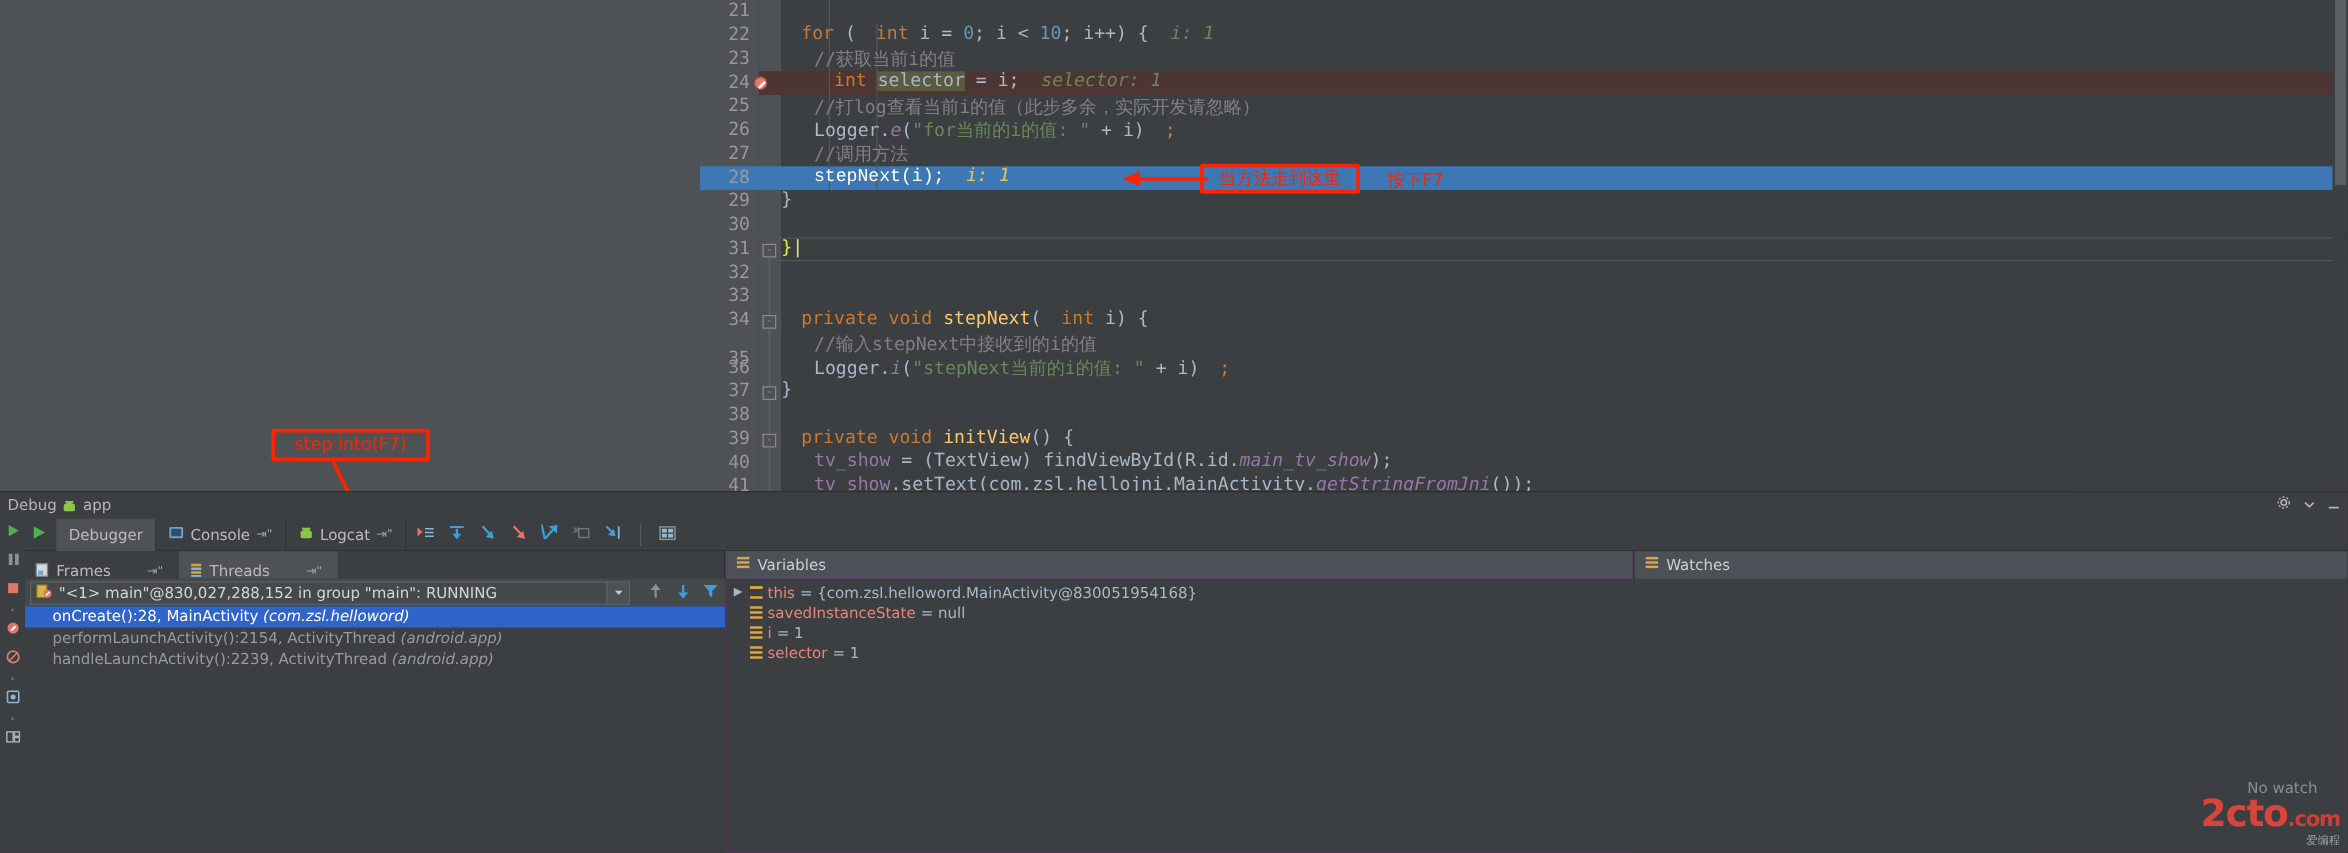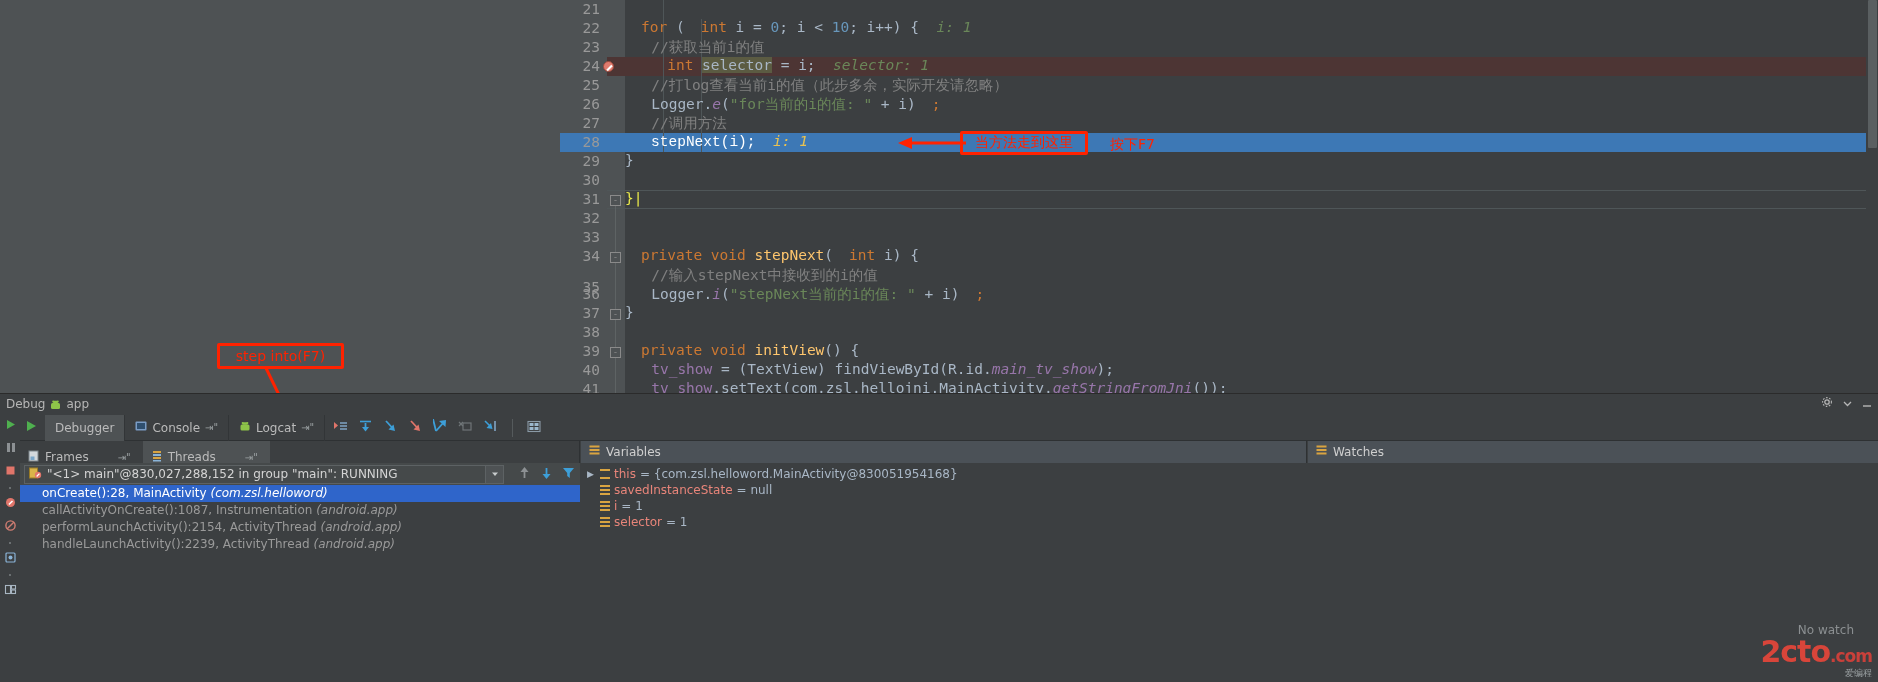--- a/index.html
+++ b/index.html
@@ -480,24 +480,20 @@
             </svg>
         </span>
       </div>
 
       <div id="frames-list">
         <div class="frame-row sel">
           <span>onCreate():28, MainActivity</span>
           <span class="pkg">(com.zsl.helloword)</span>
         </div>
         <div class="frame-row">
-          <span>callActivityOnCreate():1087, Instrumentation</span>
-          <span class="pkg">(android.app)</span>
-        </div>
-        <div class="frame-row">
           <span>performLaunchActivity():2154, ActivityThread</span>
           <span class="pkg">(android.app)</span>
         </div>
         <div class="frame-row">
           <span>handleLaunchActivity():2239, ActivityThread</span>
           <span class="pkg">(android.app)</span>
         </div>
       </div>
     </div>
 

